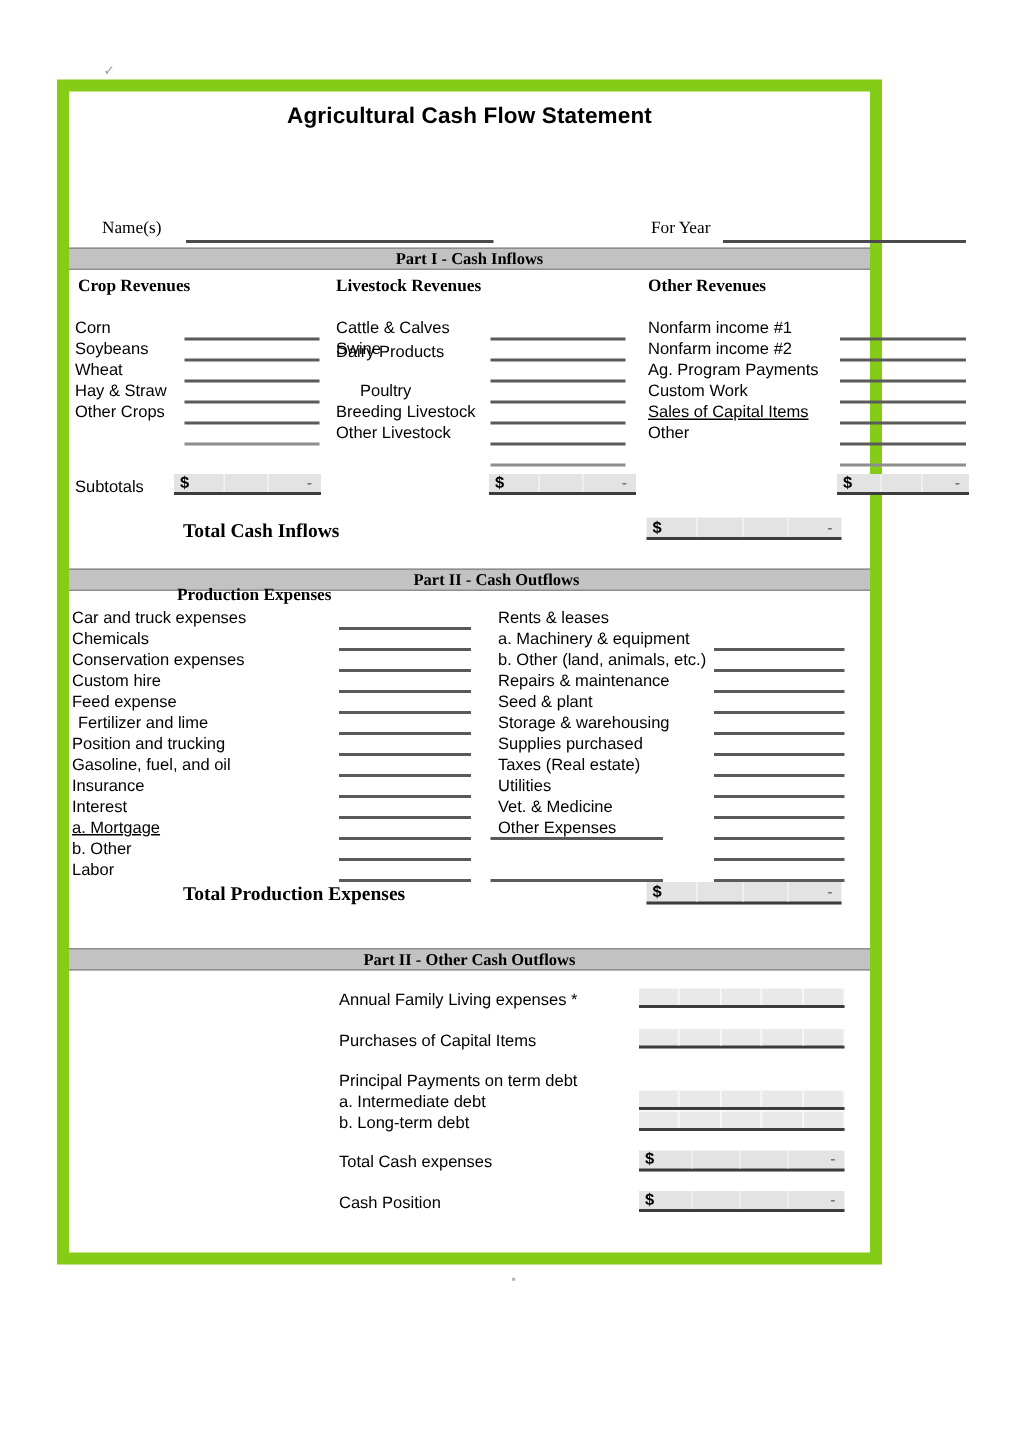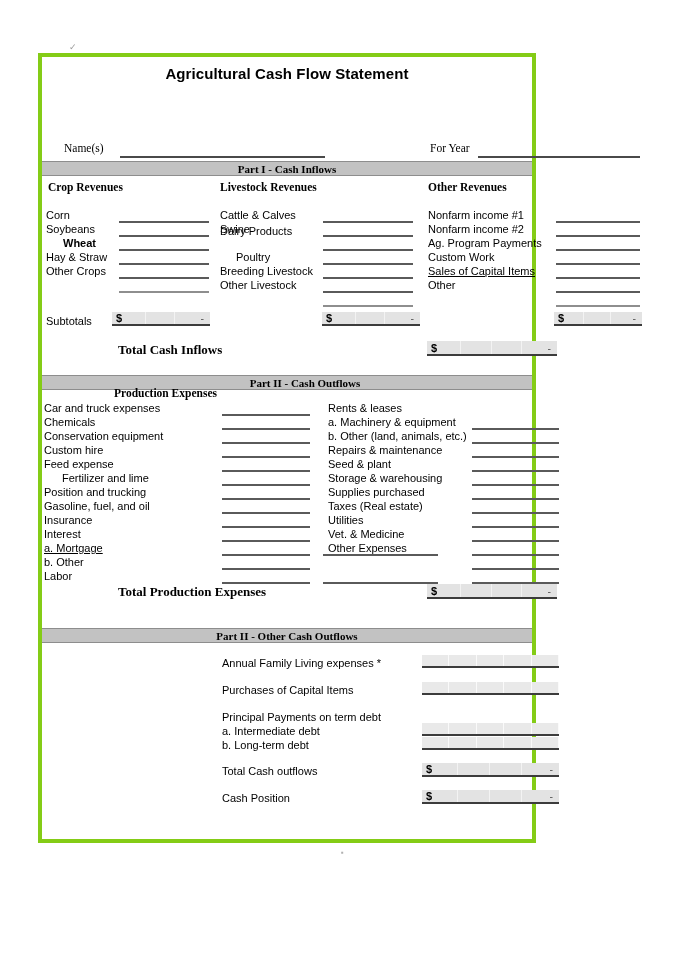--- a/index.html
+++ b/index.html
@@ -14,23 +14,23 @@
     font-family: "Liberation Sans", sans-serif;
     color: #000000;
     overflow: hidden;
   }
 
   
   .page {
     position: absolute;
     left: 38px;
     top: 53px;
-    width: 498px;
+    width: 550px;
     height: 790px;
-    border: 4px solid #84cc16;
+    border: 8px solid #84cc16;
     box-sizing: border-box;
     background: #fff;
   }
 
   .stray-mark {
     position: absolute;
     left: 69px;
     top: 44px;
     width: 6px;
     height: 6px;
@@ -172,21 +172,21 @@
   <div class="rule" style="left:436px; top:99px; width:162px; height:2px;"></div>
 
   <div class="section-bar" style="top:104px;">Part I - Cash Inflows</div>
 
   <div class="col-head" style="left:6px; top:124px;">Crop Revenues</div>
   <div class="col-head" style="left:178px; top:124px;">Livestock Revenues</div>
   <div class="col-head" style="left:386px; top:124px;">Other Revenues</div>
 
   <div class="item-label" style="left:4px; top:152px;">Corn</div>
   <div class="item-label" style="left:4px; top:166px;">Soybeans</div>
-  <div class="item-label" style="left:21px; top:180px;font-weight:bold;">Wheat</div>
+  <div class="item-label" style="left:4px; top:180px;">Wheat</div>
   <div class="item-label" style="left:4px; top:194px;">Hay &amp; Straw</div>
   <div class="item-label" style="left:4px; top:208px;">Other Crops</div>
 
   <div class="item-rule" style="left:77px; top:164px; width:90px;"></div>
   <div class="item-rule" style="left:77px; top:178px; width:90px;"></div>
   <div class="item-rule" style="left:77px; top:192px; width:90px;"></div>
   <div class="item-rule" style="left:77px; top:206px; width:90px;"></div>
   <div class="item-rule" style="left:77px; top:220px; width:90px;"></div>
   <div class="item-rule light" style="left:77px; top:234px; width:90px;"></div>
 
@@ -247,24 +247,24 @@
     <span class="cell"></span>
     <span class="cell dash">-</span>
   </div>
 
   <div class="section-bar" style="top:318px;padding-left:36px;">Part II - Cash Outflows</div>
 
   <div class="col-head" style="left:72px; top:330px;">Production Expenses</div>
 
   <div class="item-label" style="left:2px; top:345px;">Car and truck expenses</div>
   <div class="item-label" style="left:2px; top:359px;">Chemicals</div>
-  <div class="item-label" style="left:2px; top:373px;">Conservation equipment</div>
+  <div class="item-label" style="left:2px; top:373px;">Conservation expenses</div>
   <div class="item-label" style="left:2px; top:387px;">Custom hire</div>
   <div class="item-label" style="left:2px; top:401px;">Feed expense</div>
-  <div class="item-label" style="left:20px; top:415px;">Fertilizer and lime</div>
+  <div class="item-label" style="left:6px; top:415px;">Fertilizer and lime</div>
   <div class="item-label" style="left:2px; top:429px;">Position and trucking</div>
   <div class="item-label" style="left:2px; top:443px;">Gasoline, fuel, and oil</div>
   <div class="item-label" style="left:2px; top:457px;">Insurance</div>
   <div class="item-label" style="left:2px; top:471px;">Interest</div>
   <div class="item-label" style="left:2px; top:485px;text-decoration:underline;">a. Mortgage</div>
   <div class="item-label" style="left:2px; top:499px;">b. Other</div>
   <div class="item-label" style="left:2px; top:513px;">Labor</div>
 
   <div class="item-rule" style="left:180px; top:357px; width:88px;"></div>
   <div class="item-rule" style="left:180px; top:371px; width:88px;"></div>
@@ -349,21 +349,21 @@
 
   <div class="item-label" style="left:180px; top:682px;">b. Long-term debt</div>
   <div class="money-box pale" style="left:380px; top:680px; width:137px; height:13px;">
     <span class="cell"></span>
     <span class="cell"></span>
     <span class="cell"></span>
     <span class="cell"></span>
     <span class="cell"></span>
   </div>
 
-  <div class="item-label" style="left:180px; top:708px;">Total Cash outflows</div>
+  <div class="item-label" style="left:180px; top:708px;">Total Cash expenses</div>
   <div class="money-box" style="left:380px; top:706px; width:137px; height:14px;">
     <span class="cell sym">$</span>
     <span class="cell"></span>
     <span class="cell"></span>
     <span class="cell dash">-</span>
   </div>
 
   <div class="item-label" style="left:180px; top:735px;">Cash Position</div>
   <div class="money-box" style="left:380px; top:733px; width:137px; height:14px;">
     <span class="cell sym">$</span>

